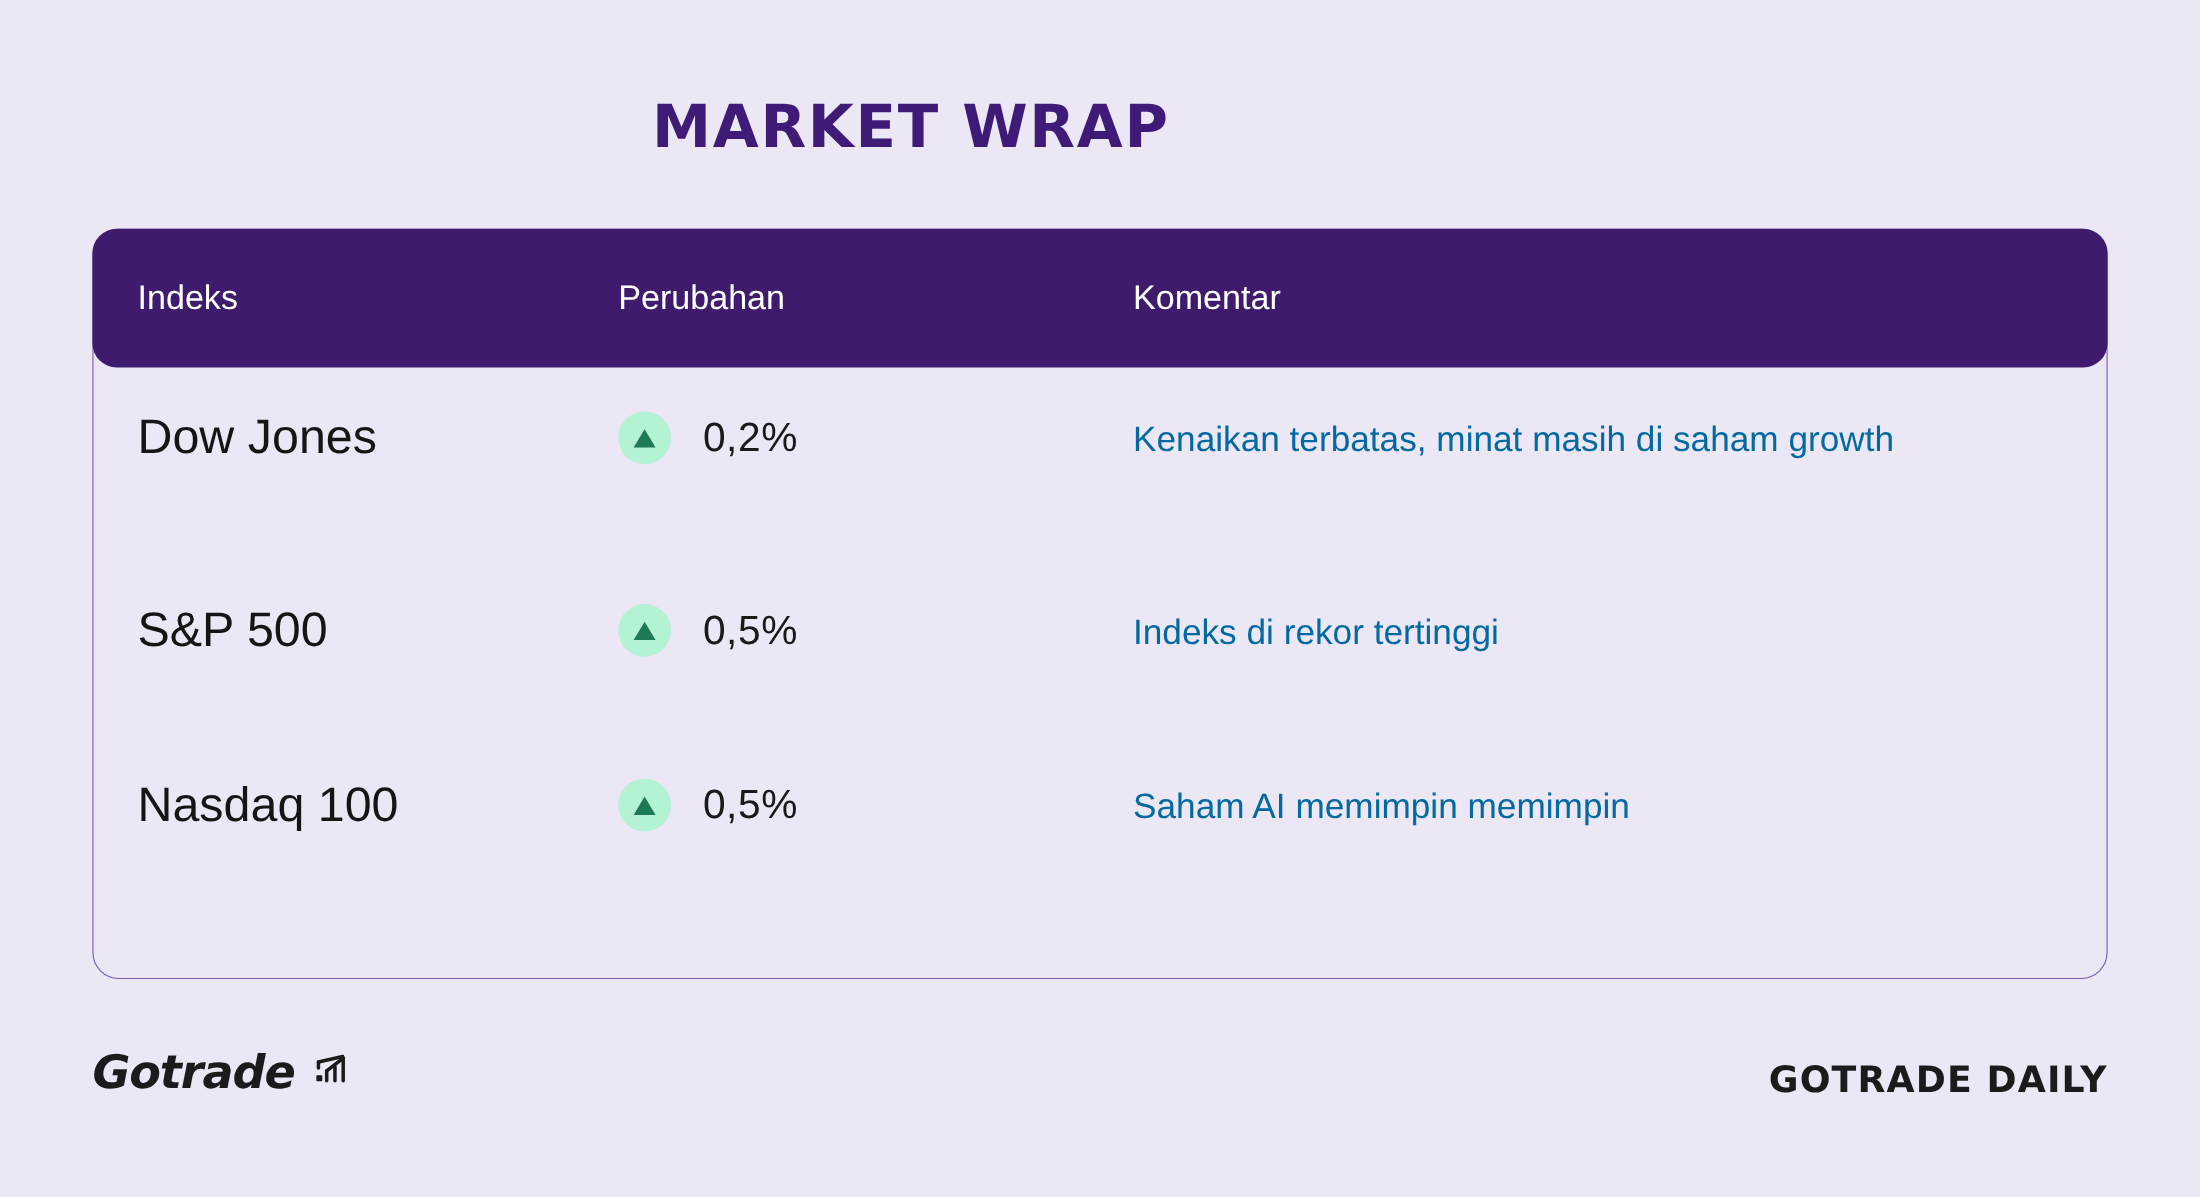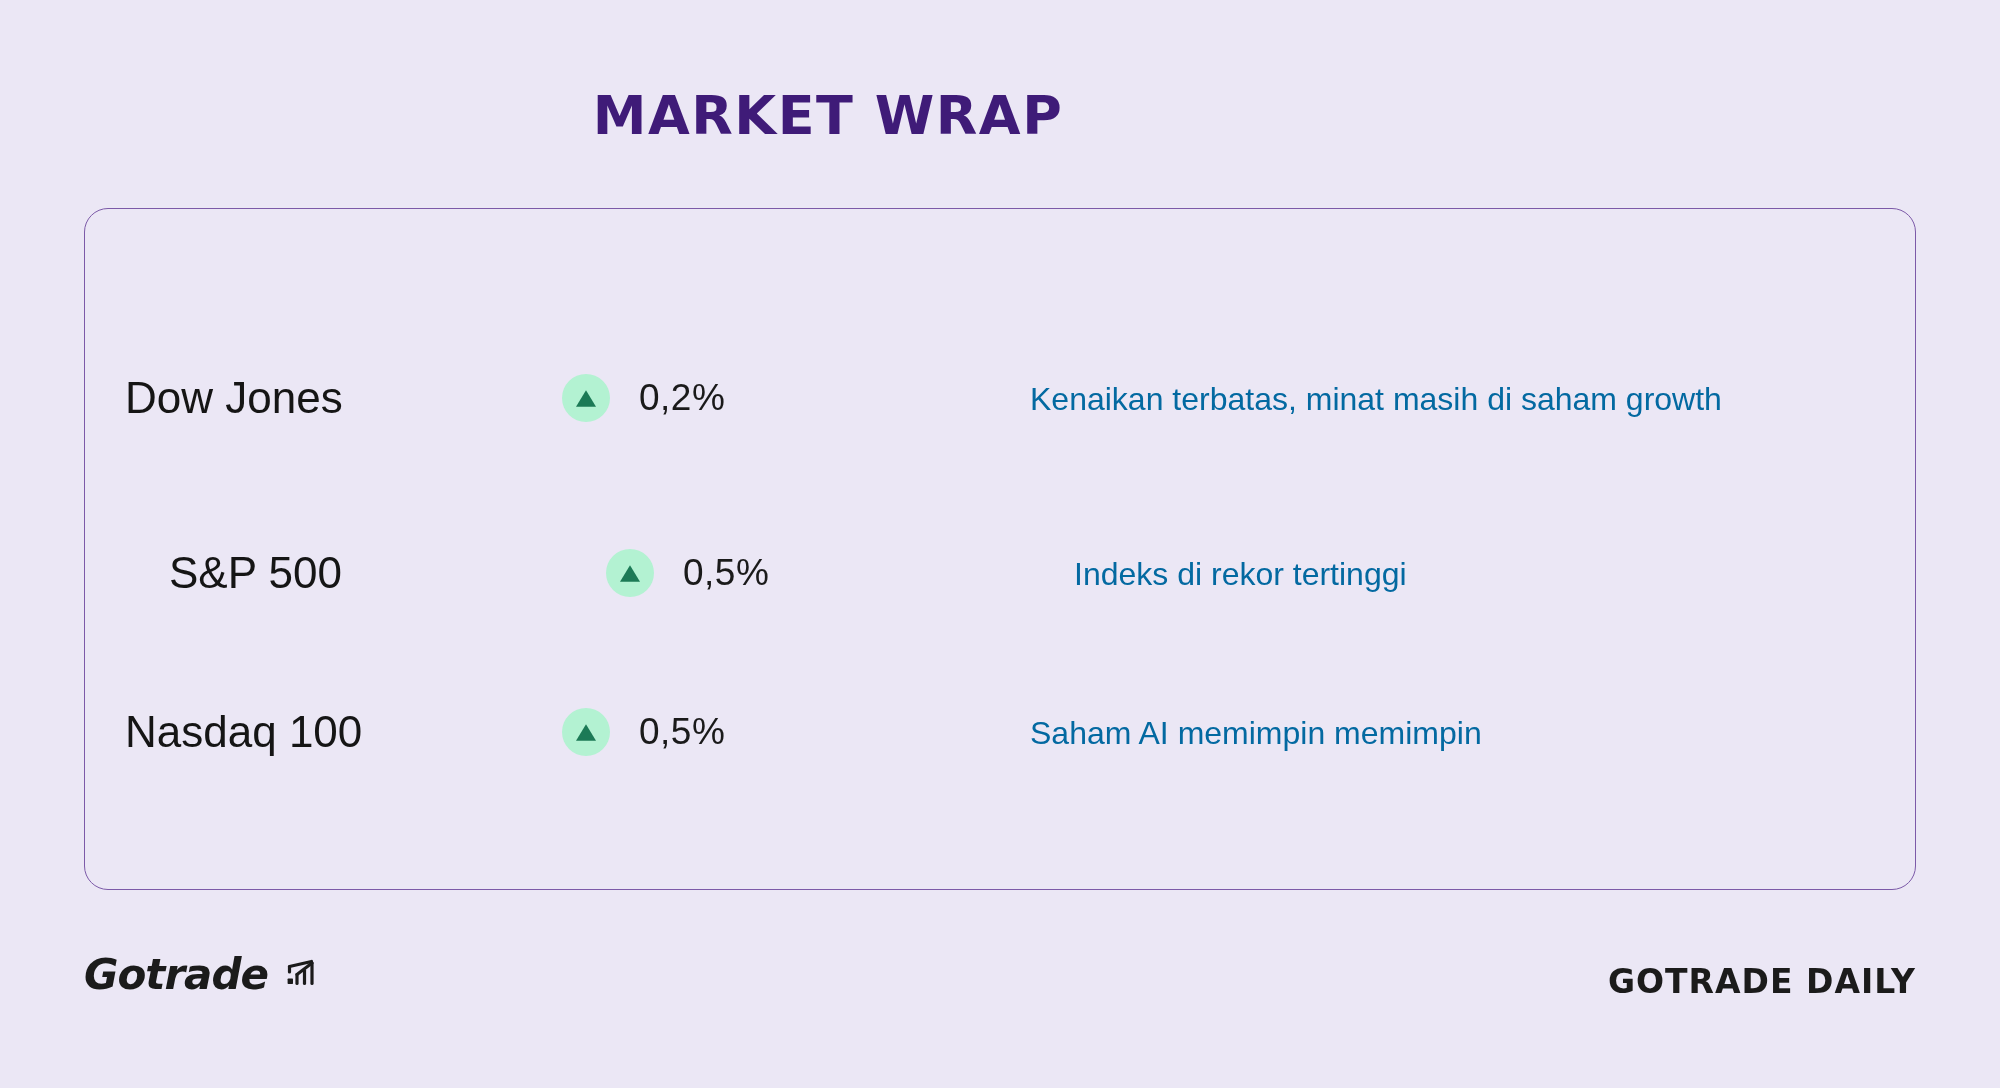--- a/index.html
+++ b/index.html
@@ -87,21 +87,21 @@
     z-index: 1;
   }
 
   .row {
     position: absolute;
     left: 0;
     width: 1832px;
     height: 120px;
   }
   .row.r0 { top: 40px; }
-  .row.r1 { top: 215px; margin-left: 44px; }
+  .row.r1 { top: 215px; }
   .row.r2 { top: 374px; }
 
   .cell-index {
     position: absolute;
     left: 41px;
     top: 0;
     width: 400px;
     font-size: 44px;
     color: #151515;
     line-height: 48px;
@@ -183,20 +183,25 @@
 <body>
 
 <div class="page">
 
   <div class="title">MARKET WRAP</div>
 
   <div class="card">
 
     <div class="card-body"></div>
 
+    <div class="table-head">
+      <div class="th c1">Indeks</div>
+      <div class="th c2">Perubahan</div>
+      <div class="th c3">Komentar</div>
+    </div>
 
     <div class="rows">
 
       <div class="row r0">
         <div class="cell-index">Dow Jones</div>
         <div class="cell-change">
           <span class="badge">
             <svg width="22" height="19" viewBox="0 0 22 19" aria-hidden="true">
               <path d="M11 1.2 L21 17.8 L1 17.8 Z" fill="#1c7a56"></path>
             </svg>

